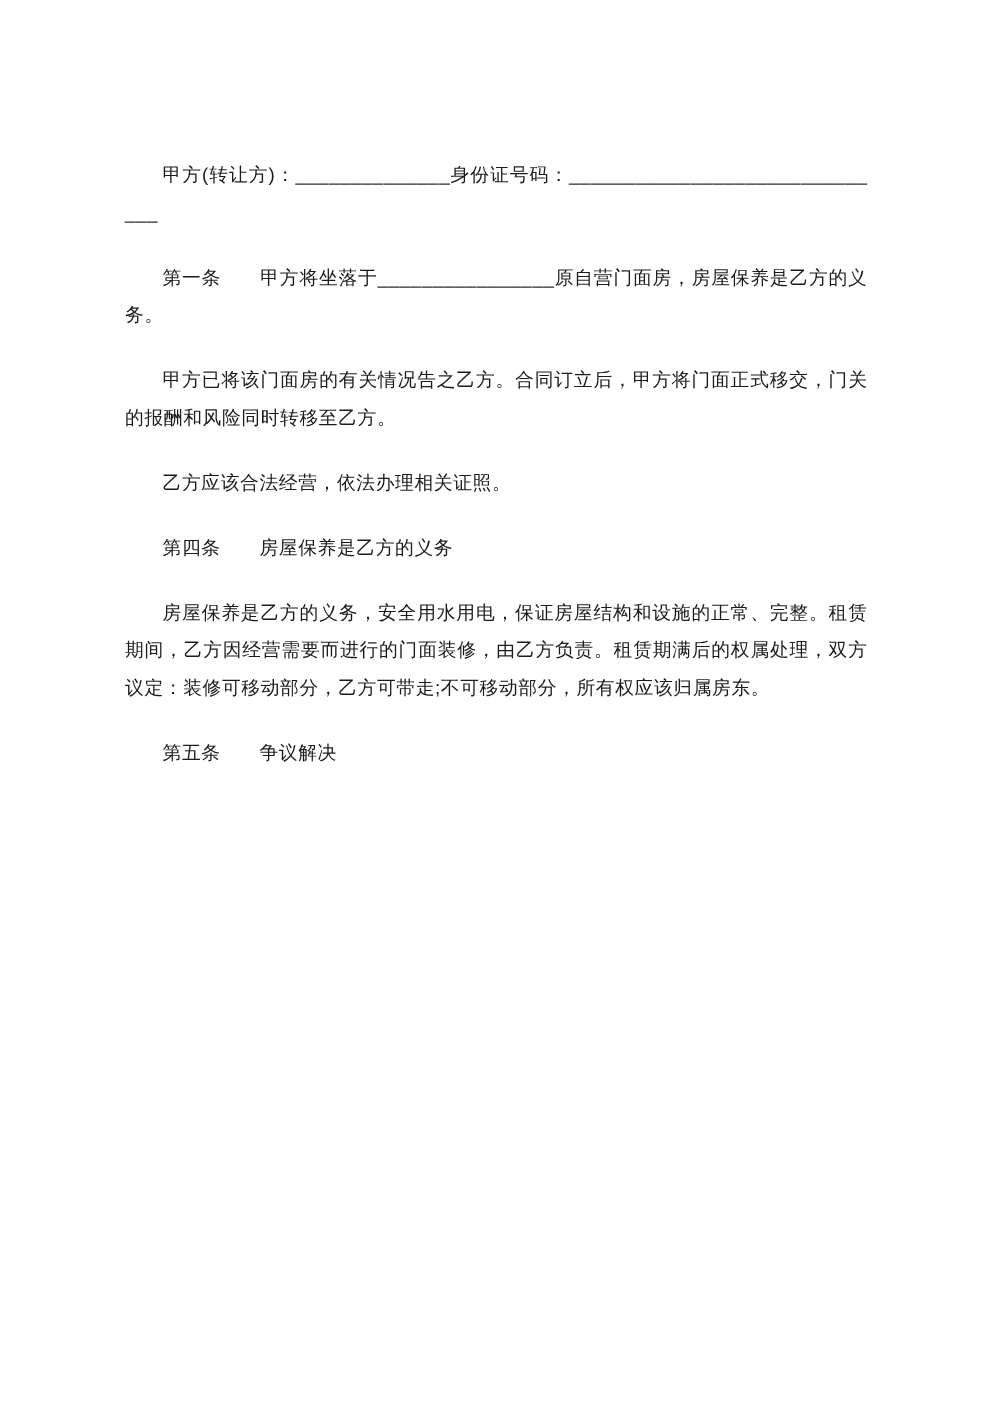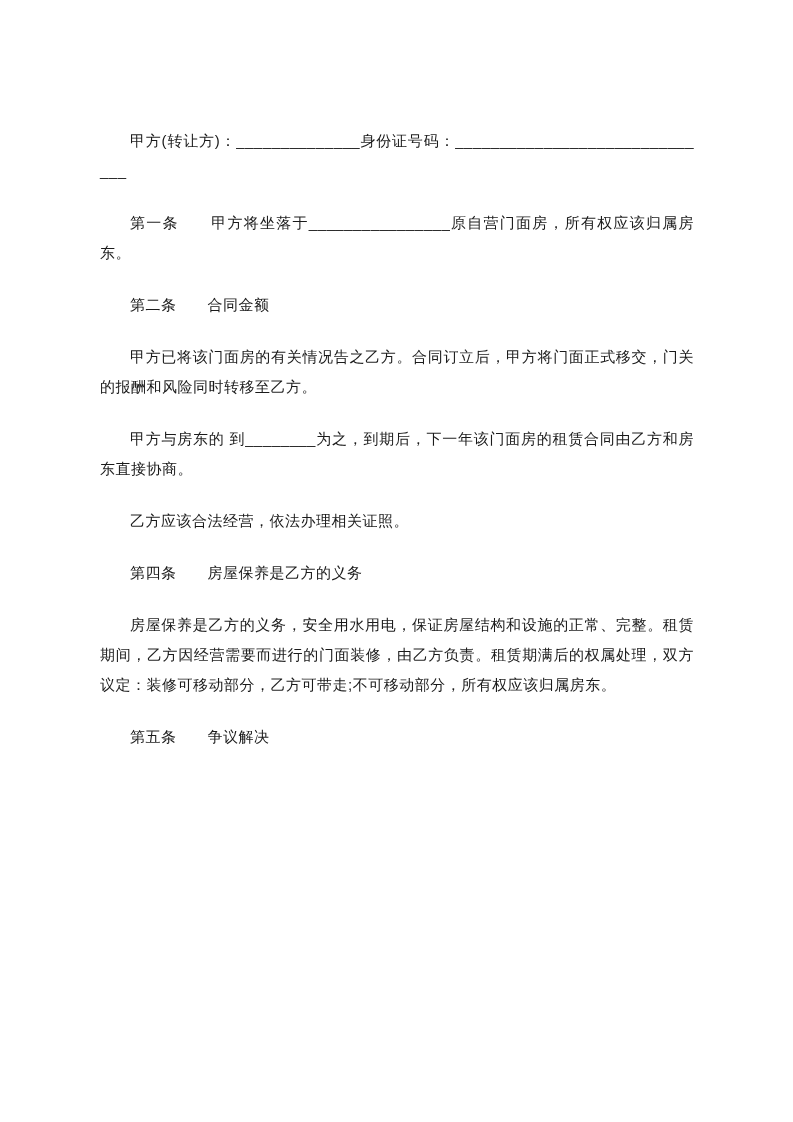--- a/index.html
+++ b/index.html
@@ -33,22 +33,20 @@
     word-break: break-all;
     font-weight: 400;
   }
 </style>
 </head>
 <body>
 
 <div class="page">
   <div class="content">
     <p>甲方(转让方)：______________身份证号码：______________________________</p>
-    <p>第一条　　甲方将坐落于________________原自营门面房，所有权应该归属房东。</p>
-    <p>第二条　　合同金额</p>
+    <p>第一条　　甲方将坐落于________________原自营门面房，房屋保养是乙方的义务。</p>
     <p>甲方已将该门面房的有关情况告之乙方。合同订立后，甲方将门面正式移交，门关的报酬和风险同时转移至乙方。</p>
-    <p>甲方与房东的 到________为之，到期后，下一年该门面房的租赁合同由乙方和房东直接协商。</p>
     <p>乙方应该合法经营，依法办理相关证照。</p>
     <p>第四条　　房屋保养是乙方的义务</p>
     <p>房屋保养是乙方的义务，安全用水用电，保证房屋结构和设施的正常、完整。租赁期间，乙方因经营需要而进行的门面装修，由乙方负责。租赁期满后的权属处理，双方议定：装修可移动部分，乙方可带走;不可移动部分，所有权应该归属房东。</p>
     <p>第五条　　争议解决</p>
   </div>
 </div>
 
 </body></html>

